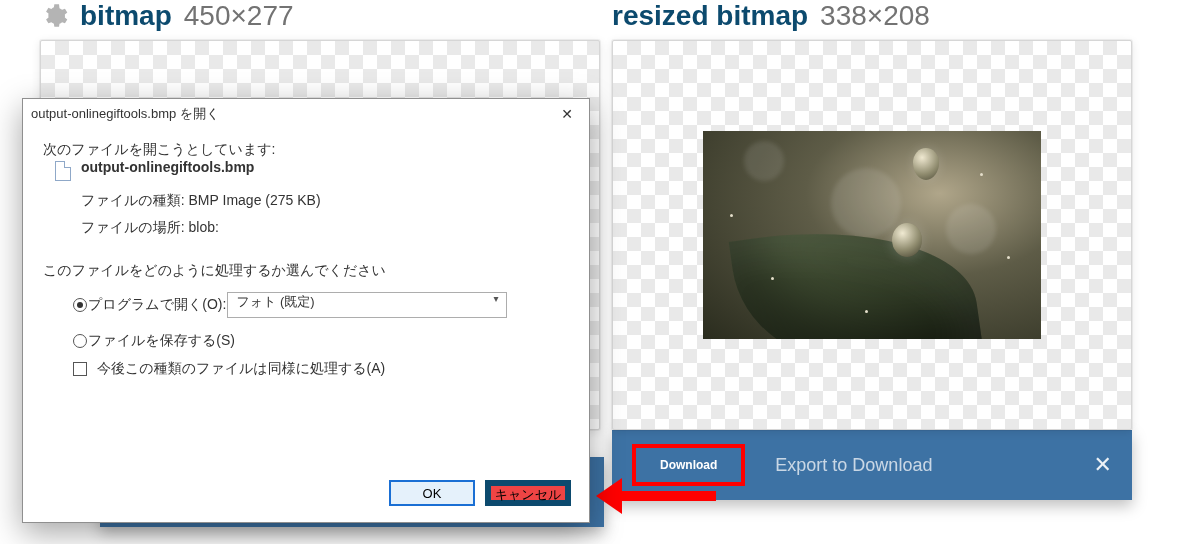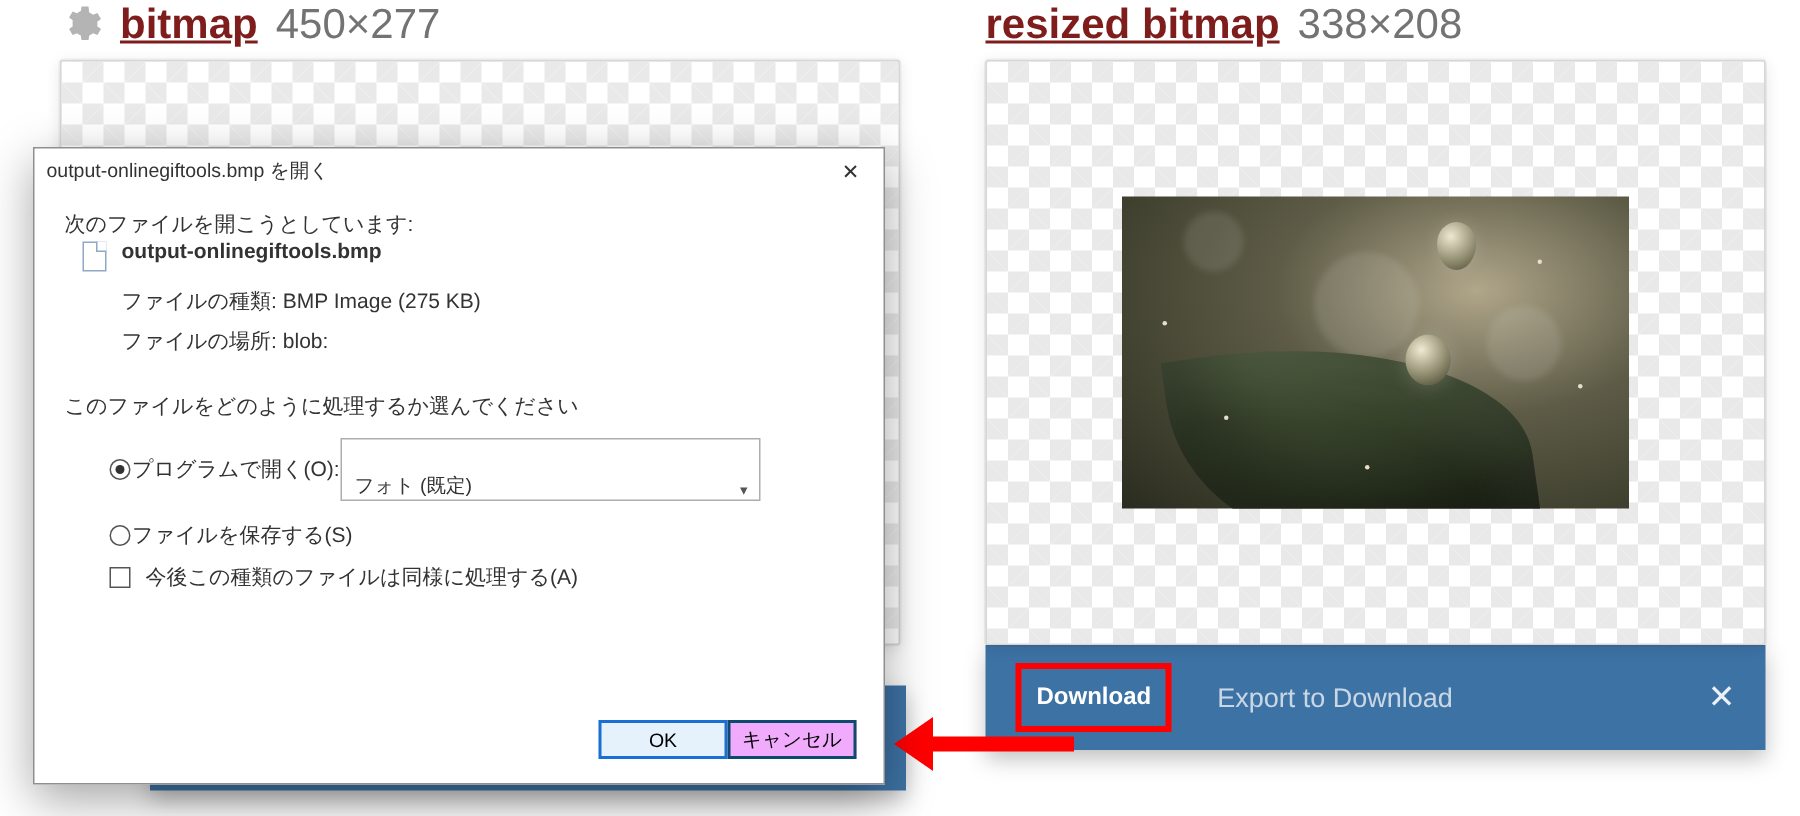--- a/index.html
+++ b/index.html
@@ -10,32 +10,32 @@
     height: 544px;
     position: relative;
     overflow: hidden;
     color: #333;
   }
   .pane {
     position: absolute;
     top: 0;
   }
   .pane.left { left: 40px; width: 560px; }
-  .pane.right { left: 657px; width: 520px; }
+  .pane.right { left: 612px; width: 520px; }
 
   .pane-header {
     display: flex;
     align-items: center;
     gap: 12px;
     font-size: 28px;
     font-weight: 600;
     margin-bottom: 8px;
   }
   .gear { color: #b4b4b4; flex-shrink: 0; }
-  .title-blue { color: #7f1d1d; text-decoration: underline; }
+  .title-blue { color: #0c4a6e; }
   .dims { color: #737373; font-weight: 400; }
 
   .preview-box {
     height: 390px;
     background: #fff;
     border: 1px solid #d6d6d6;
     box-shadow: 0 0 0 1px rgba(0,0,0,.05), 0 2px 10px rgba(0,0,0,.1);
     border-radius: 2px;
     background-image:
       linear-gradient(45deg, #e9e9e9 25%, transparent 25%),
@@ -90,22 +90,22 @@
     background: #3d72a4;
     display: flex;
     align-items: center;
     padding: 0 20px;
     box-shadow: 0 6px 14px rgba(0,0,0,.25);
     gap: 30px;
   }
   .download-btn {
     color: #fff;
     font-weight: 700;
-    font-size: 16px;
-    padding: 10px 10px;
+    font-size: 12px;
+    padding: 10px 24px;
     border: 4px solid #ff0000;
     background: transparent;
     cursor: pointer;
   }
   .export-link { color: #e2e9f1; font-size: 18px; opacity:.85; cursor:pointer; }
   .action-x { color:#fff; font-size:22px; margin-left:auto; cursor:pointer; opacity:.9; }
 
   .arrow-wrap {
     position: absolute;
     left: 596px;
@@ -148,26 +148,26 @@
   .file-row { display:flex; align-items:flex-start; gap:10px; margin-left:12px; margin-bottom:6px; }
   .file-icon { width:16px;height:20px;border:1px solid #8fa8c8;background:#fff;position:relative;flex-shrink:0;margin-top:2px;}
   .file-icon:before{content:"";position:absolute;right:-1px;top:-1px;width:6px;height:6px;background:#fff;border-left:1px solid #8fa8c8;border-bottom:1px solid #8fa8c8;}
   .file-name { font-weight:700; }
   .file-meta { margin-left: 38px; line-height:1.9; }
   .meta-pair { display:flex; gap:4px; }
   .question { font-weight:400; margin: 22px 0 12px 0; }
   .radio-row { display:flex; align-items:center; gap:1px; margin:6px 0 14px 30px; }
   .radio { width:14px;height:14px;border:1px solid #555;border-radius:50%;display:inline-flex;align-items:center;justify-content:center;flex-shrink:0;}
   .radio.checked:after{content:"";width:6px;height:6px;background:#333;border-radius:50%;}
-  .combo { border:1px solid #adadad; background:#fff; height:42px; width:280px; display:flex; align-items:flex-end; padding:0 8px; font-size:13px; cursor:pointer;}
+  .combo { border:1px solid #adadad; background:#fff; height:26px; width:280px; display:flex; align-items:flex-start; padding:0 8px; font-size:13px; cursor:pointer;}
   .combo-caret { margin-left:auto; font-size:10px; color:#555; }
   .check-row { display:flex; align-items:center; gap:10px; margin:10px 0 0 30px; }
   .checkbox { width:14px;height:14px;border:1px solid #555;flex-shrink:0;}
-  .dlg-buttons { position:absolute; right:18px; bottom:16px; display:flex; }
-  .dlg-btn { min-width:86px; height:26px; border:2px solid #0c4a6e; background:#f0abfc; font-size:13px; cursor:pointer; }
+  .dlg-buttons { position:absolute; right:18px; bottom:16px; display:flex; gap:10px; }
+  .dlg-btn { min-width:86px; height:26px; border:6px solid #0c4a6e; background:#ef4444; font-size:13px; cursor:pointer; }
   .dlg-btn.primary { border:2px solid #1a6fd4; background:#e5f1fb; }
 
   .left-stub-bar {
     position:absolute; left:100px; top:457px; width:504px; height:70px;
     background:#3d72a4; box-shadow:0 6px 14px rgba(0,0,0,.25);
   }
 </style>
 </head>
 <body>
 

